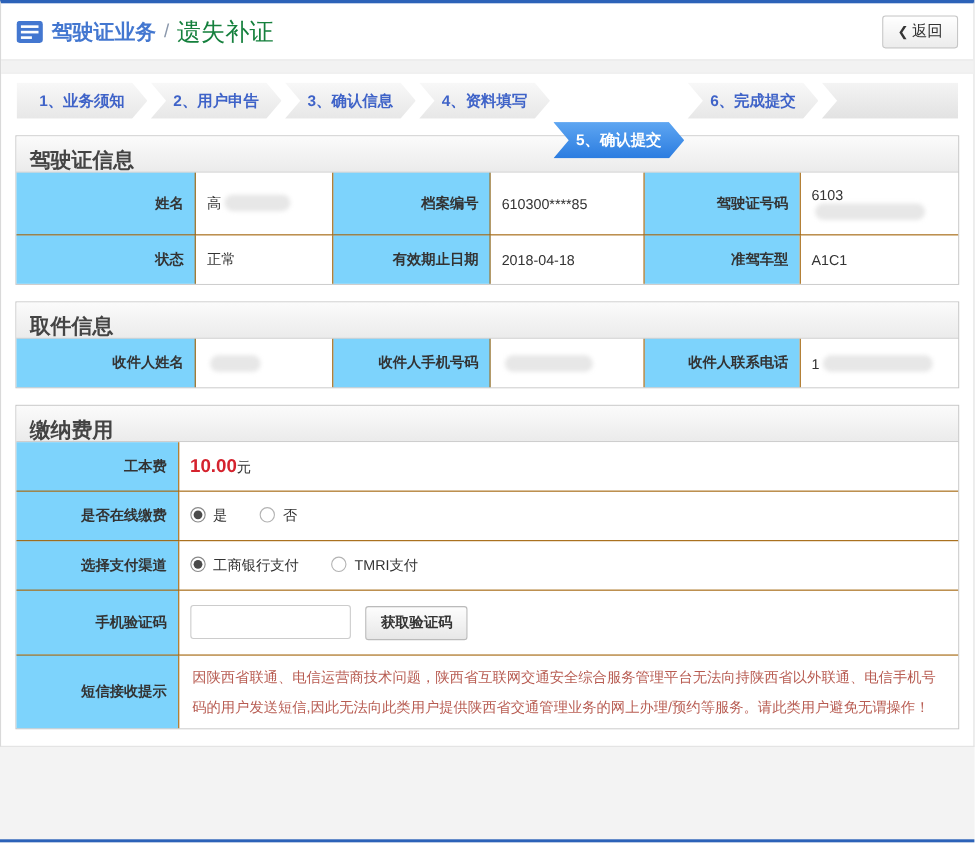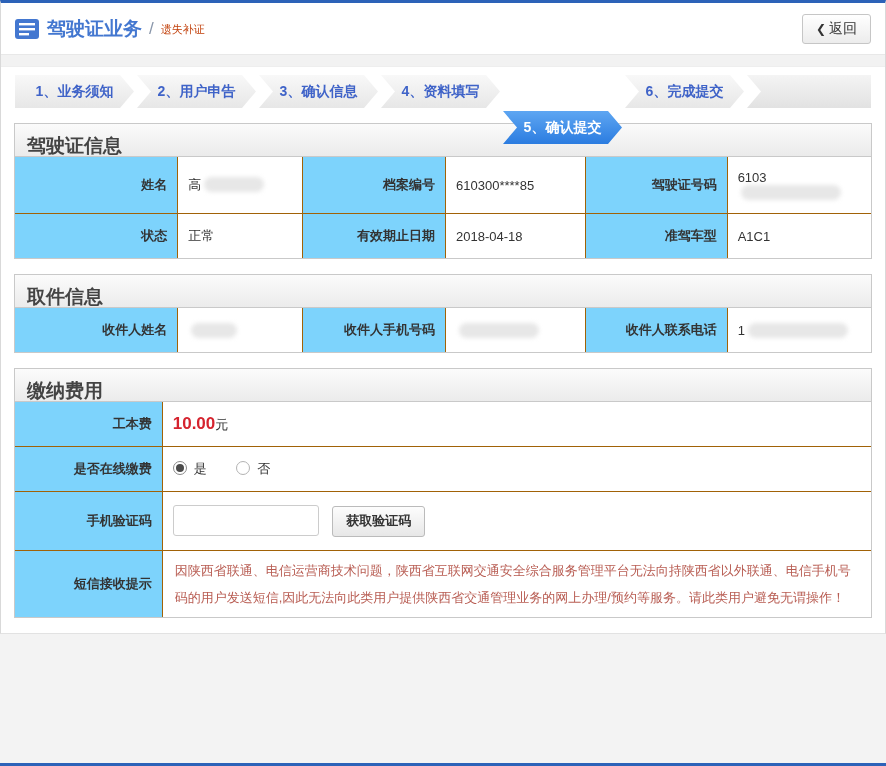--- a/index.html
+++ b/index.html
@@ -19,21 +19,21 @@
     border-top: 3px solid #2c62b8;
     width: 886px;
   }
   .bottom-line { position: absolute; left: 0; bottom: 0; width: 886px; height: 3px; background: #2c62b8; }
 
   
   .hdr { display: flex; align-items: center; padding: 11px 14px 10px 14px; }
   .hdr .icon-box { margin-right: 8px; display: inline-flex; }
   .hdr .title { font-size: 19px; font-weight: bold; color: #4377d0; }
   .hdr .sep { font-size: 17px; color: #8a97ab; margin: 0 7px; }
-  .hdr .subtitle { font-size: 11px; color: #c2410c; }
+  .hdr .subtitle { font-size: 22px; color: #15803d; }
   .hdr .spacer { flex: 1; }
   .btn-back {
     font-size: 14px; color: #333; background: linear-gradient(#ffffff,#ececec);
     border: 1px solid #c6c6c6; border-radius: 3px; padding: 5px 13px; cursor: pointer;
   }
   .btn-back .chev { font-size: 12px; margin-right: 3px; color: #333; }
   .divider-band { height: 13px; background: #f2f2f2; border-top: 1px solid #e8e8e8; border-bottom: 1px solid #eee; }
 
   
   .steps { display: flex; margin: 8px 14px 15px 14px; height: 33px; }
@@ -198,20 +198,27 @@
         <td class="val fee-val"><span class="money">10.00</span><span class="unit">元</span></td>
       </tr>
       <tr>
         <td class="lbl">是否在线缴费</td>
         <td class="val radio-group">
           <label><span class="radio checked"></span><span>是</span></label>
           <label><span class="radio"></span><span>否</span></label>
         </td>
       </tr>
       <tr>
+        <td class="lbl">选择支付渠道</td>
+        <td class="val radio-group">
+          <label><span class="radio checked"></span><span>工商银行支付</span></label>
+          <label><span class="radio"></span><span>TMRI支付</span></label>
+        </td>
+      </tr>
+      <tr>
         <td class="lbl">手机验证码</td>
         <td class="val">
           <input class="sms-input" type="text" value="" style="">
           <button class="btn-sms">获取验证码</button>
         </td>
       </tr>
       <tr>
         <td class="lbl">短信接收提示</td>
         <td class="val note-val">因陕西省联通、电信运营商技术问题，陕西省互联网交通安全综合服务管理平台无法向持陕西省以外联通、电信手机号码的用户发送短信,因此无法向此类用户提供陕西省交通管理业务的网上办理/预约等服务。请此类用户避免无谓操作！</td>
       </tr>

